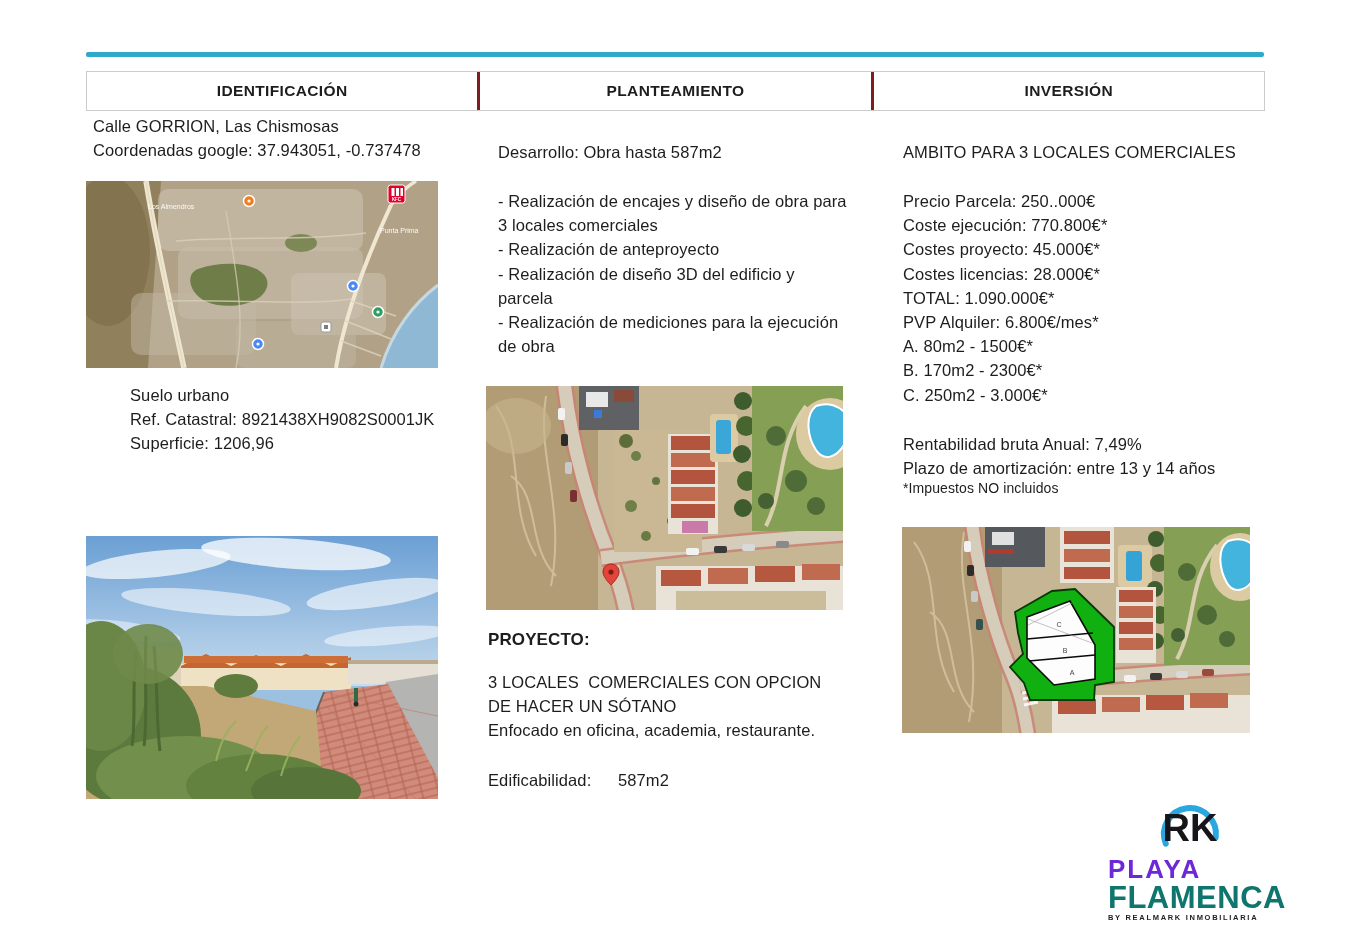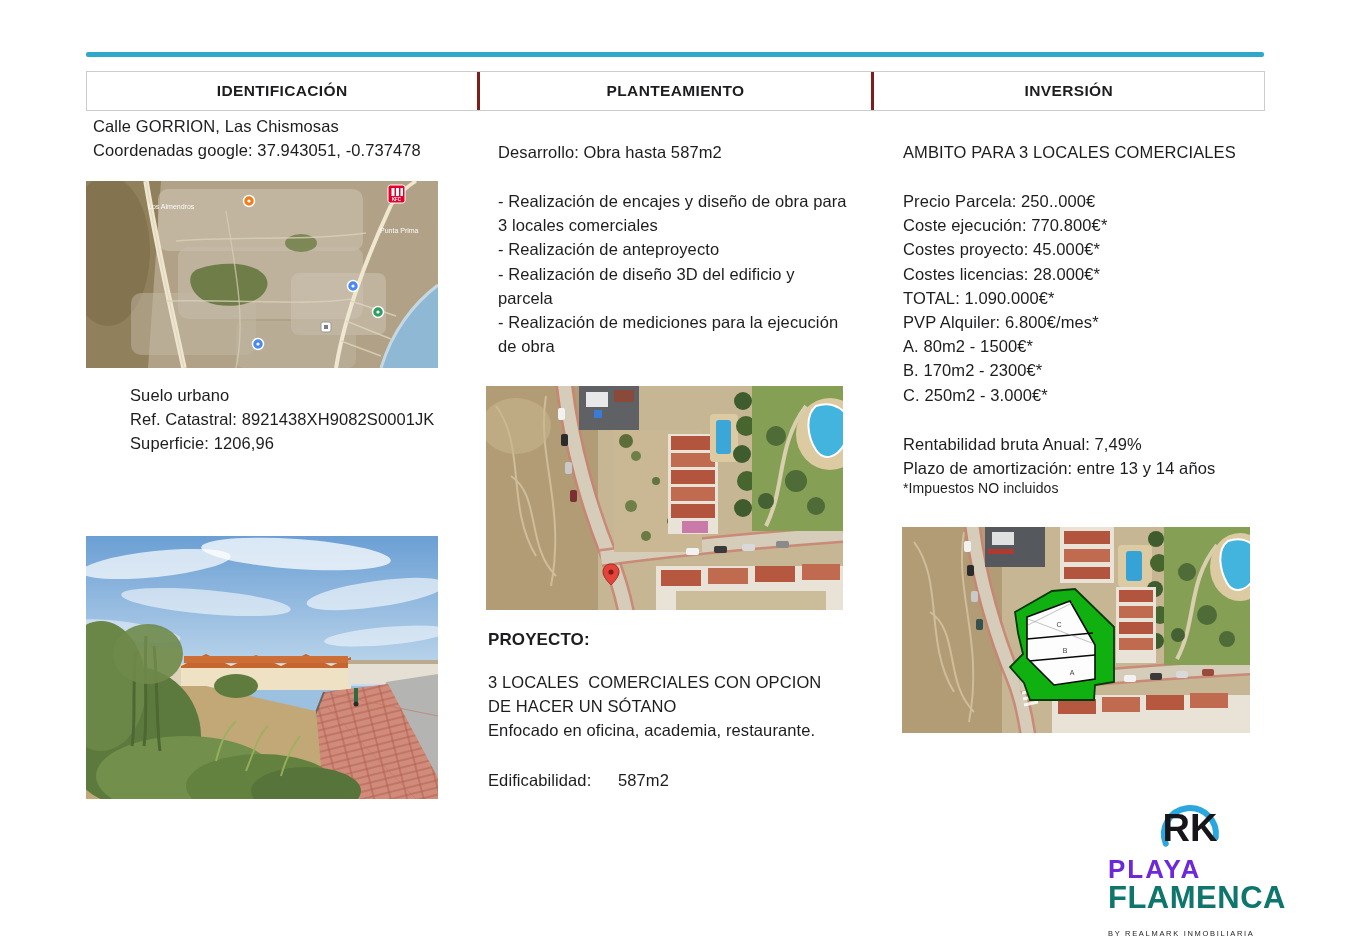--- a/index.html
+++ b/index.html
@@ -15,21 +15,21 @@
   .hcell:last-child{border-right:none;}
   .mapbox{position:absolute;overflow:hidden;background:#b3a386;}
   .mapbox svg{display:block;}
   svg text{font-family:"Liberation Sans",sans-serif;}
   .bold{font-weight:700;}
   .small-note{font-size:14px;letter-spacing:0.1px;}
   .proj-desc{white-space:pre-wrap;}
   .logo-wrap{position:absolute;left:1108px;top:797px;width:164px;text-align:left;}
   .logo-name1{font-weight:700;font-size:26px;letter-spacing:2px;color:#6d28d9;line-height:28px;}
   .logo-name2{font-weight:700;font-size:31px;letter-spacing:0.5px;color:#0f766e;line-height:29px;}
-  .logo-tag{font-size:7.5px;font-weight:400;letter-spacing:1.7px;color:#222;margin-top:17px;}
+  .logo-tag{font-size:7.5px;font-weight:700;letter-spacing:1.7px;color:#222;margin-top:1px;}
   .ed-label{display:inline-block;width:130px;}
 </style>
 </head>
 <body>
 
 <div class="page">
 
   <div class="accent-bar" id="accentBar" style="background: rgb(47, 169, 201);"></div>
 
   <div class="hrow">

